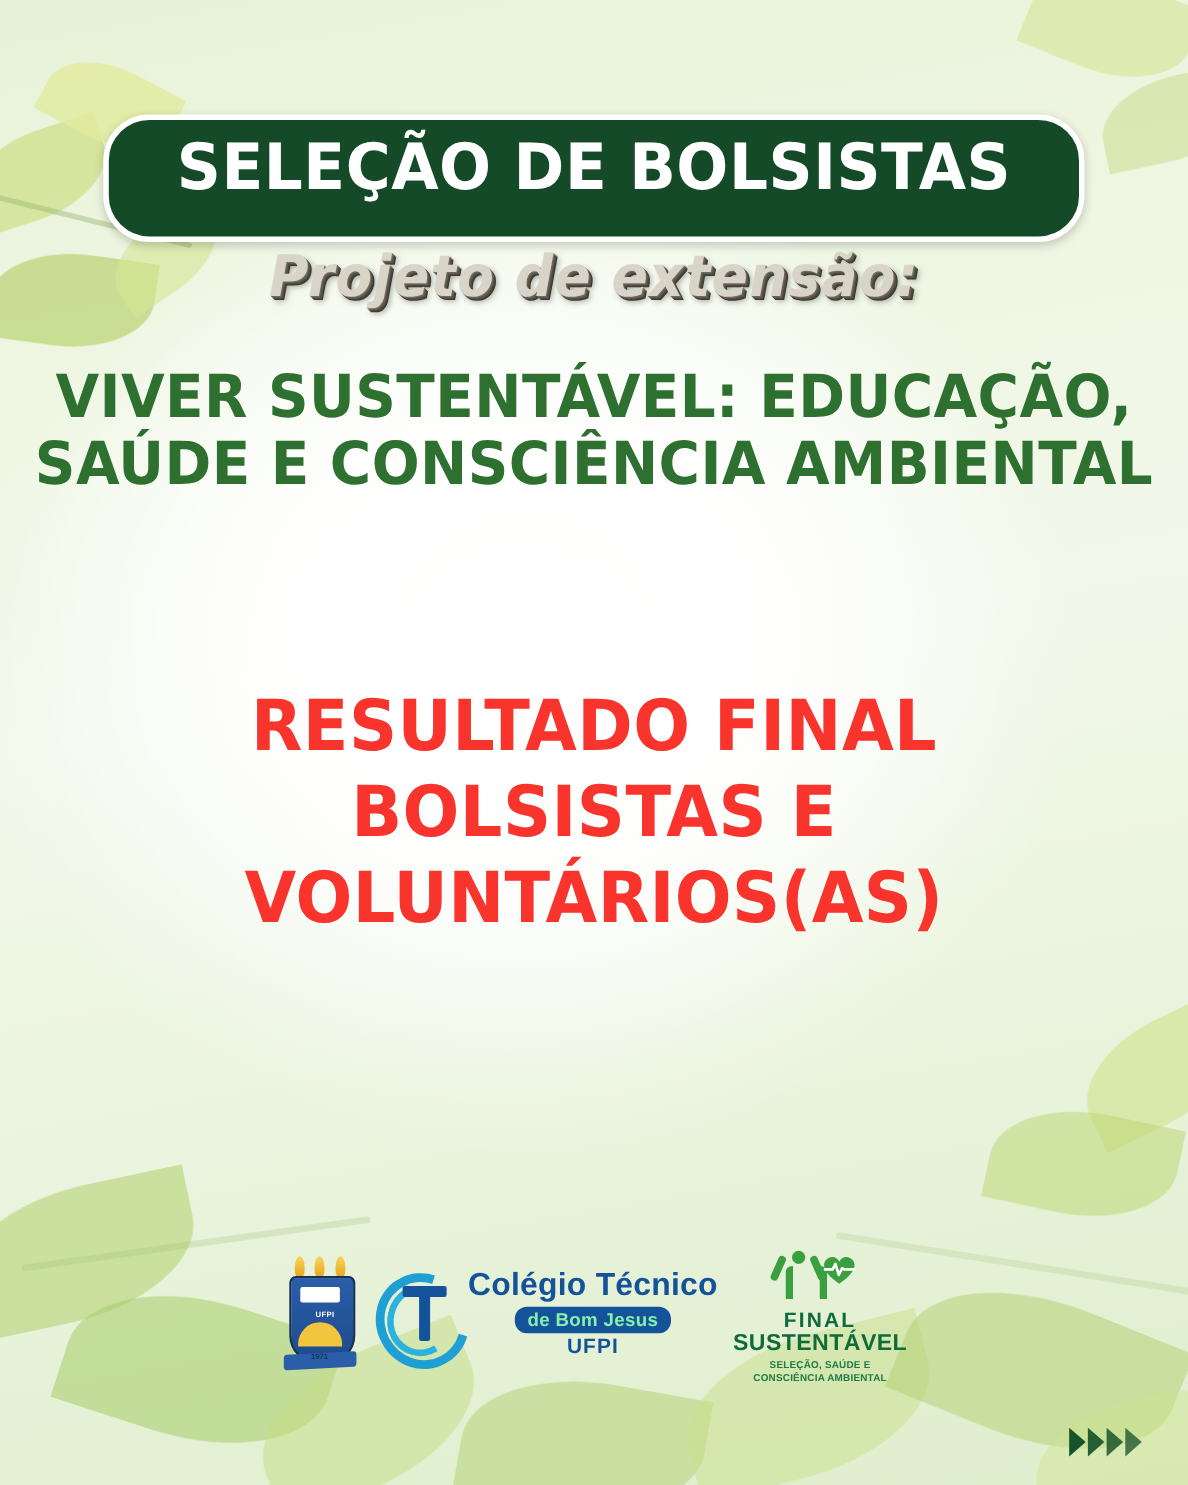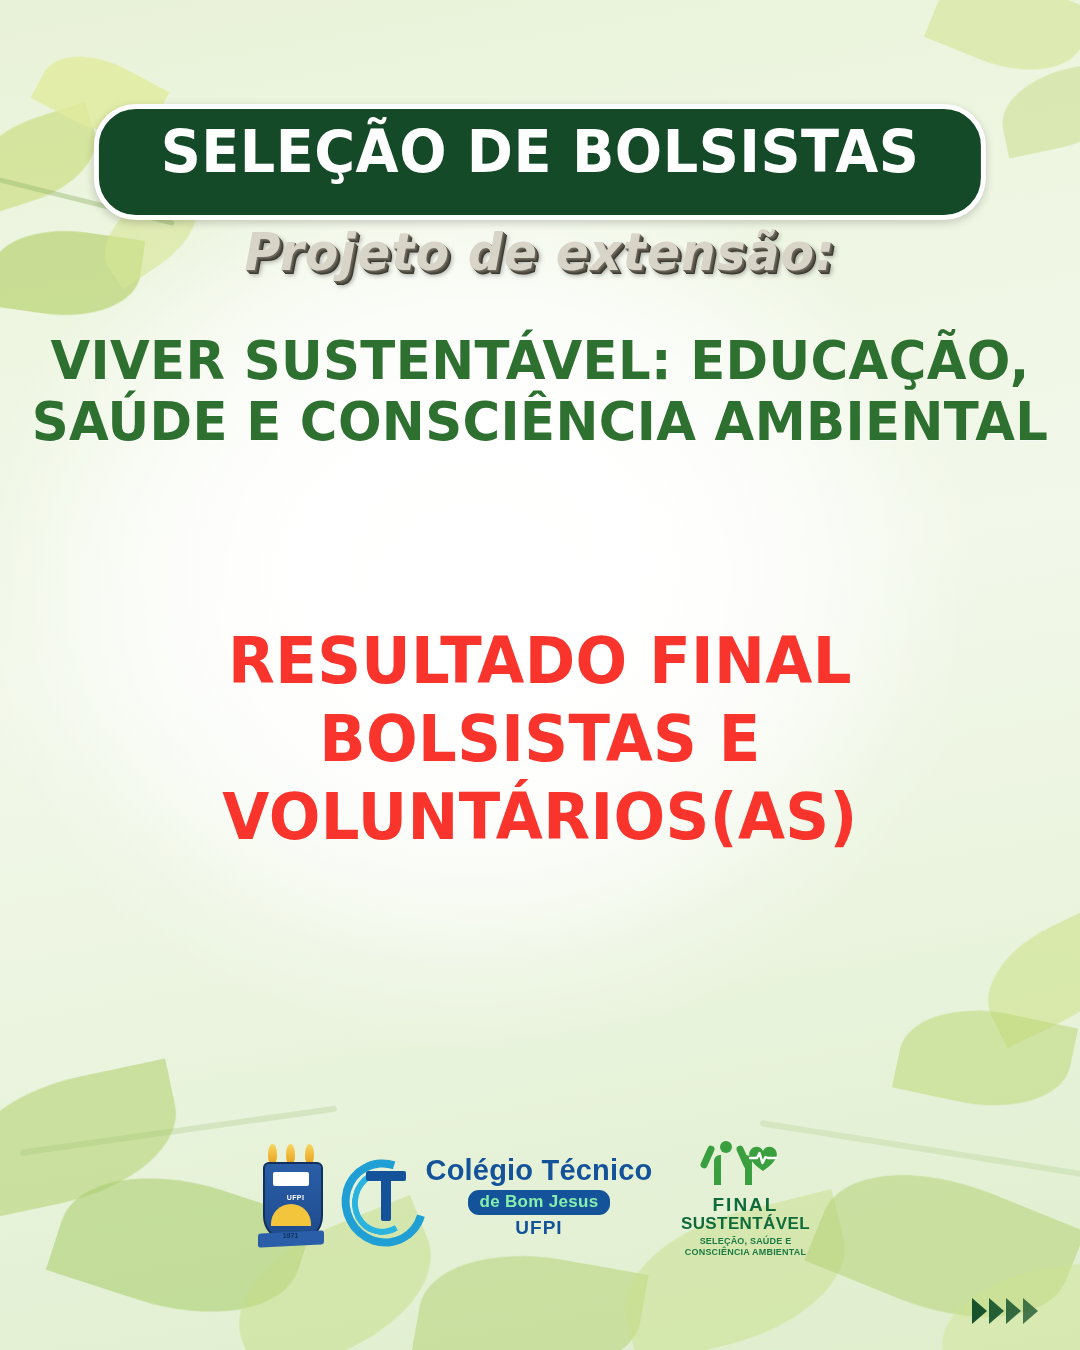--- a/index.html
+++ b/index.html
@@ -366,21 +366,21 @@
   }
   .vs-text .t1 {
     font-weight: bold;
     font-size: 19px;
     color: #0f6b3a;
     letter-spacing: 2px;
     line-height: 1.05;
   }
   .vs-text .t2 {
     font-weight: bold;
-    font-size: 17px;
+    font-size: 21px;
     color: #0f6b3a;
     letter-spacing: 0.4px;
     line-height: 1.05;
   }
   .vs-text .t3 {
     margin-top: 3px;
     font-weight: bold;
     font-size: 9px;
     color: #1c7a47;
     letter-spacing: 0.2px;

